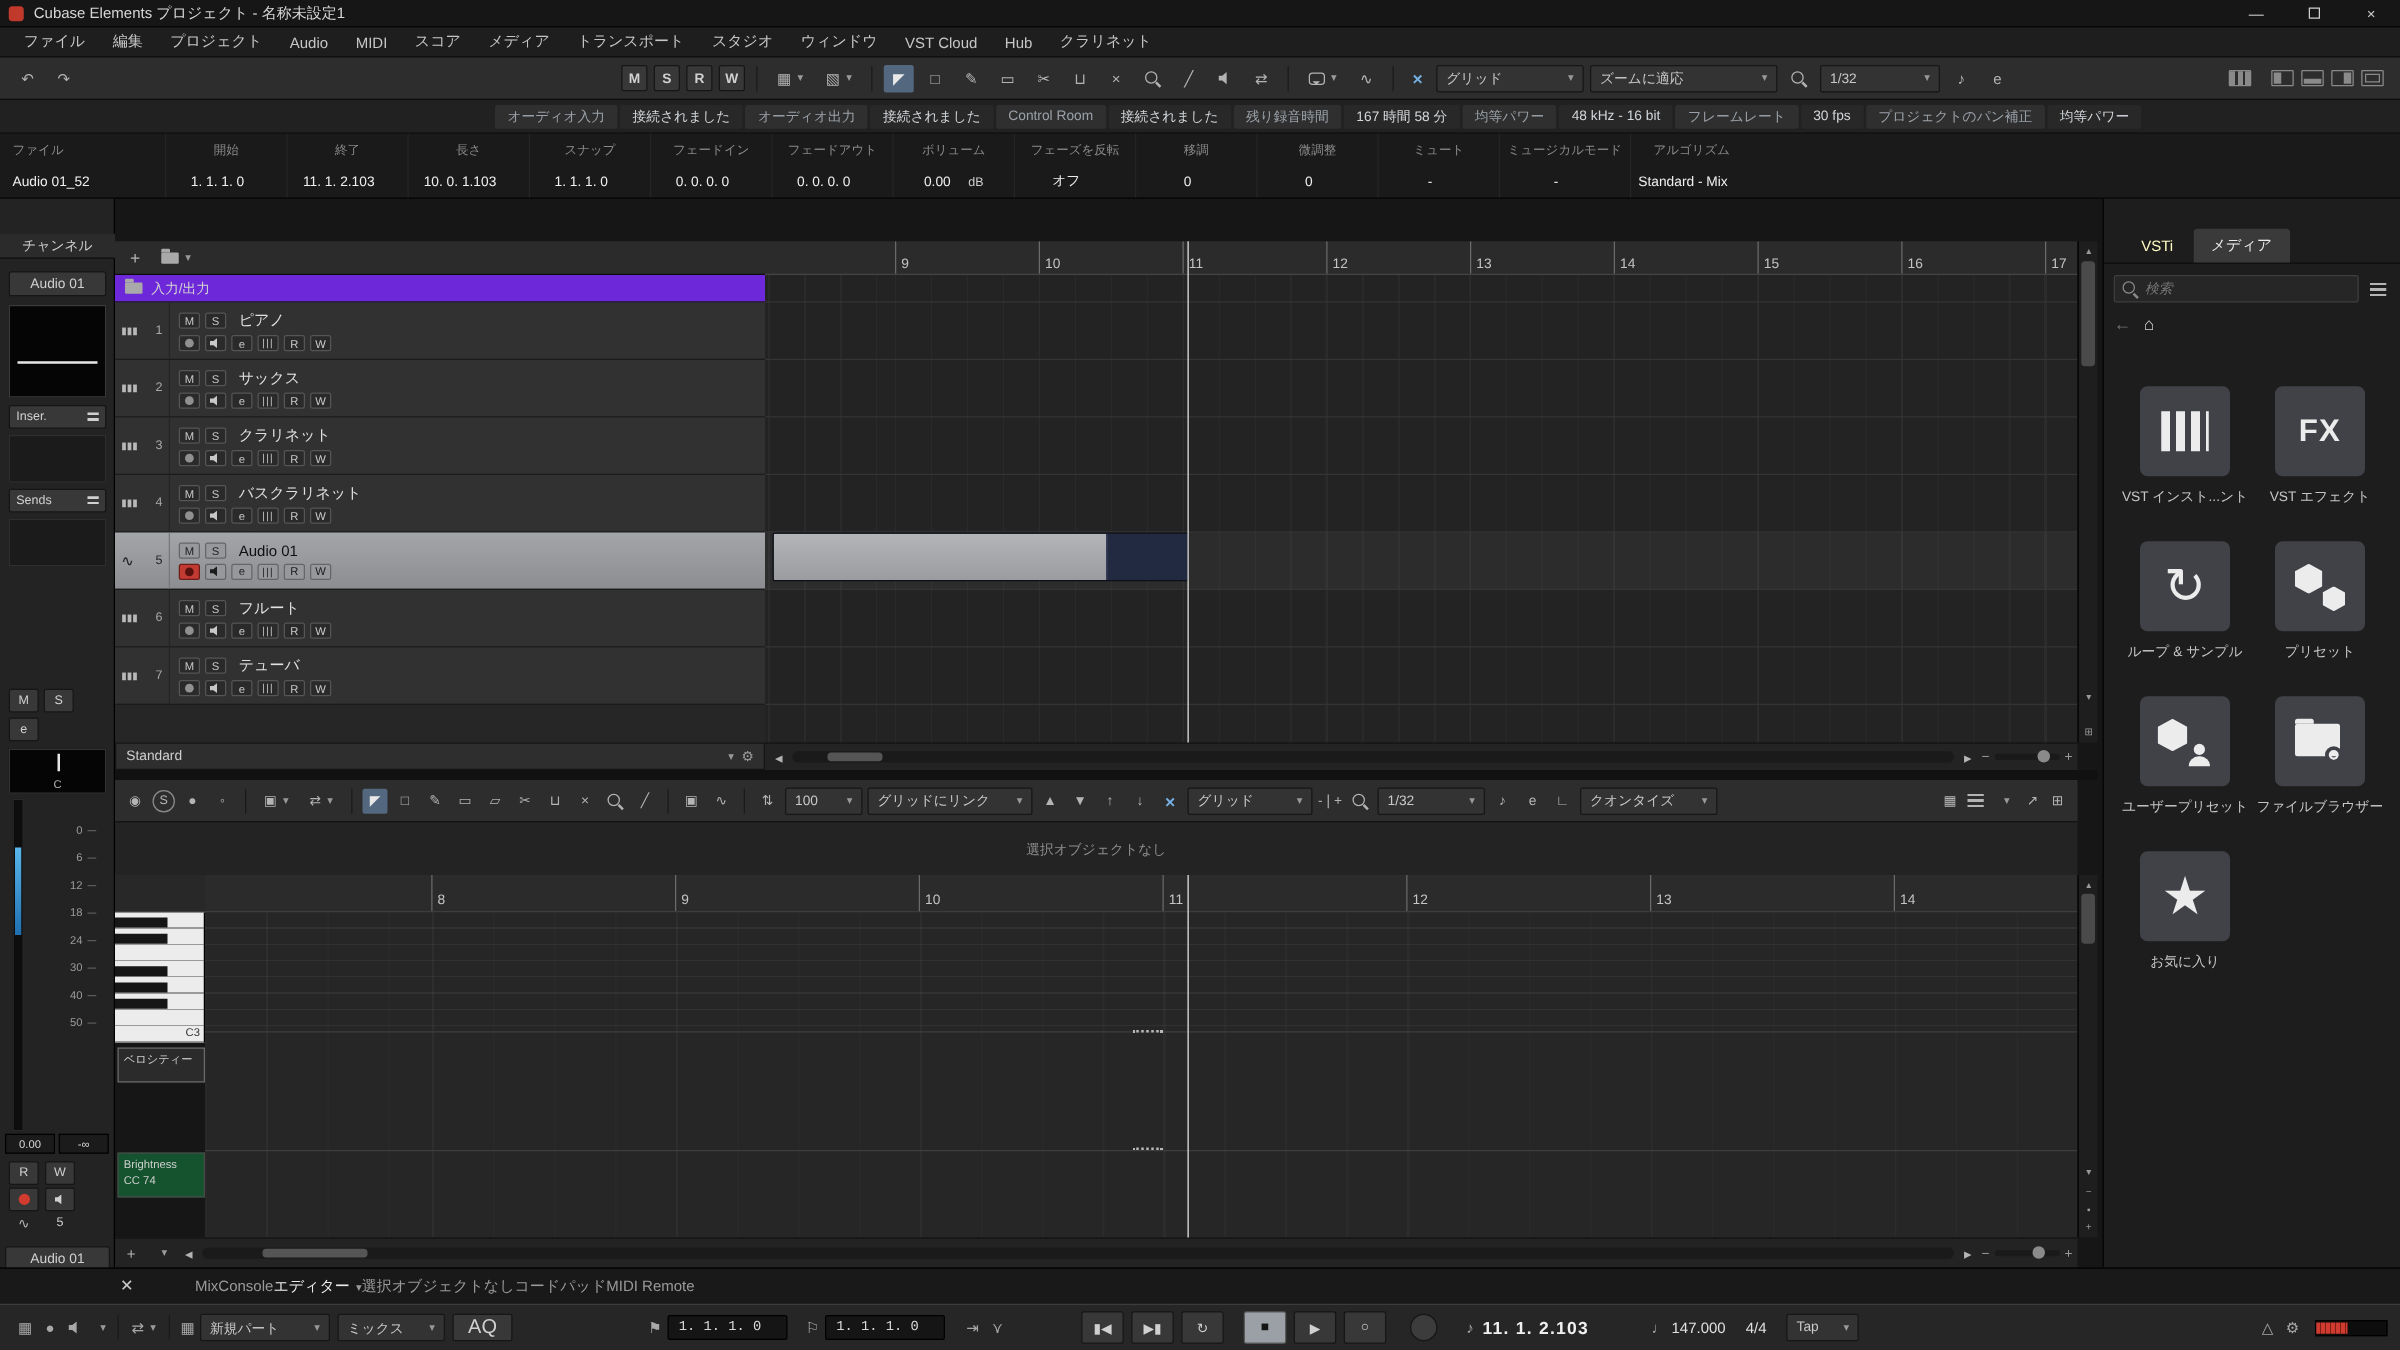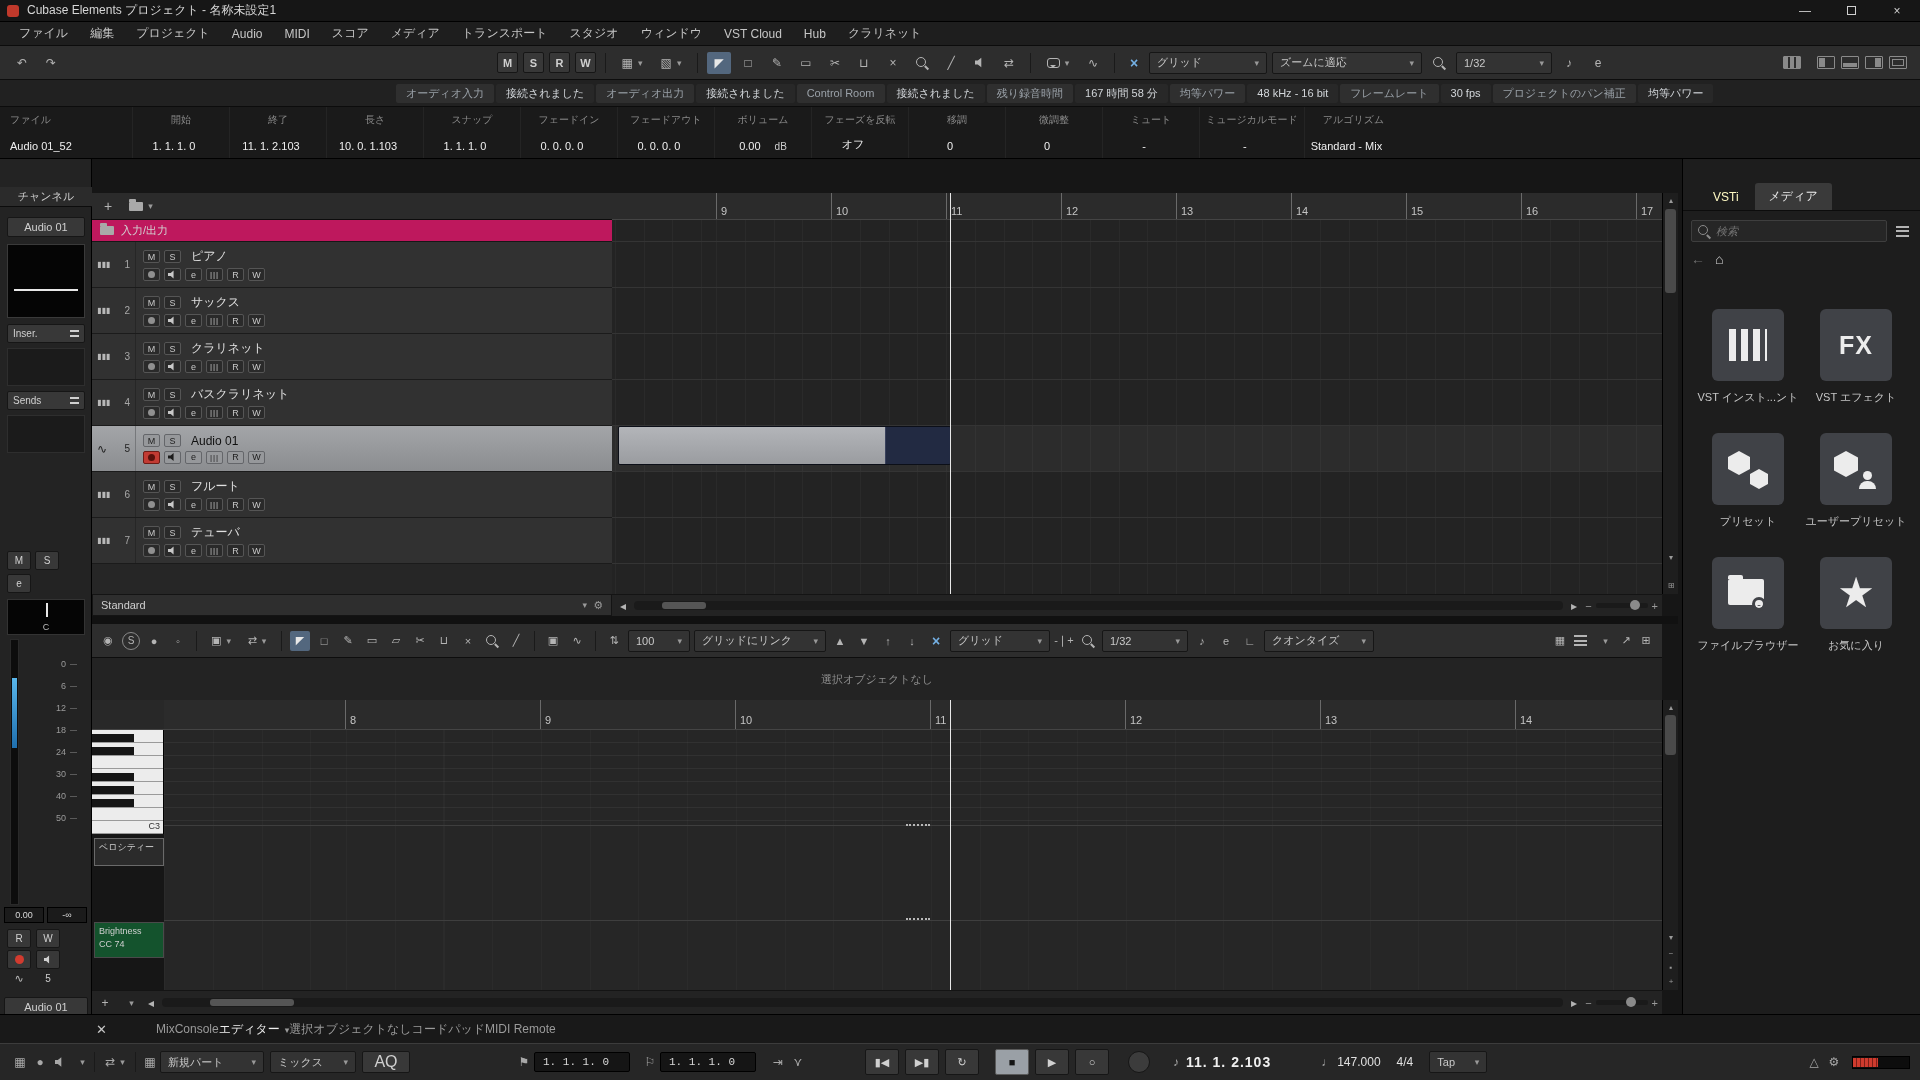--- a/index.html
+++ b/index.html
@@ -104,21 +104,21 @@
 
 #trackheader{left:92px;top:193px;width:520px;height:27px;background:#2b2b2b;border-bottom:1px solid #0c0c0c;display:flex;align-items:center;gap:6px;padding-left:6px}
 #ruler1{left:612px;top:193px;width:1050px;height:27px;background:#2b2b2b;border-bottom:1px solid #444;display:flex;padding-left:104px;overflow:hidden}
 .rcell{width:115px;flex:0 0 115px;border-left:1px solid #6a6a6a;position:relative}
 .rcell span{position:absolute;left:4px;bottom:2px;font-size:11px;color:#c4c4c4}
 #ruler2{left:164px;top:700px;width:1498px;height:30px;background:#2b2b2b;border-bottom:1px solid #444;display:flex;padding-left:181px;overflow:hidden}
 .rcell2{width:195px;flex:0 0 195px;border-left:1px solid #6a6a6a;position:relative}
 .rcell2 span{position:absolute;left:4px;bottom:3px;font-size:11px;color:#c4c4c4}
 
 
-#folderrow{left:92px;top:220px;width:520px;height:22px;background:#be185d;border-bottom:1px solid #171717;display:flex;align-items:center;gap:7px;padding-left:8px;font-size:11px;color:#d2d2d2}
+#folderrow{left:92px;top:220px;width:520px;height:22px;background:#6d28d9;border-bottom:1px solid #171717;display:flex;align-items:center;gap:7px;padding-left:8px;font-size:11px;color:#d2d2d2}
 #tracklist{left:92px;top:242px;width:520px;height:322px;display:flex;flex-direction:column}
 .trow{height:46px;flex:0 0 46px;background:#313131;border-bottom:1px solid #1b1b1b;display:flex}
 .trow.selected{background:linear-gradient(#a3a5a8,#8b8d90);color:#151515}
 .tcol{width:44px;display:flex;align-items:center;padding:0 5px;gap:4px;border-right:1px solid #262626}
 .trow.selected .tcol{border-right-color:#76787b}
 .ticon{font-size:8px;color:#b8b8b8;letter-spacing:0}
 .ticon.midi::before{content:"▮▮▮"}
 .ticon.audio::before{content:"∿";font-size:12px}
 .trow.selected .ticon{color:#222}
 .tnum{margin-left:auto;font-size:10px;color:#a8a8a8}
@@ -992,20 +992,26 @@
           <div class="tilelabel">VST インスト...ント</div>
         </div>
 
         <div class="tilecell">
           <div class="tile">
             <span class="tic fx"></span>
           </div>
           <div class="tilelabel">VST エフェクト</div>
         </div>
 
+        <div class="tilecell">
+          <div class="tile">
+            <span class="tic loop"></span>
+          </div>
+          <div class="tilelabel">ループ &amp; サンプル</div>
+        </div>
 
         <div class="tilecell">
           <div class="tile">
             <span class="tic preset">
               <i></i>
               <b></b>
             </span>
           </div>
           <div class="tilelabel">プリセット</div>
         </div>

